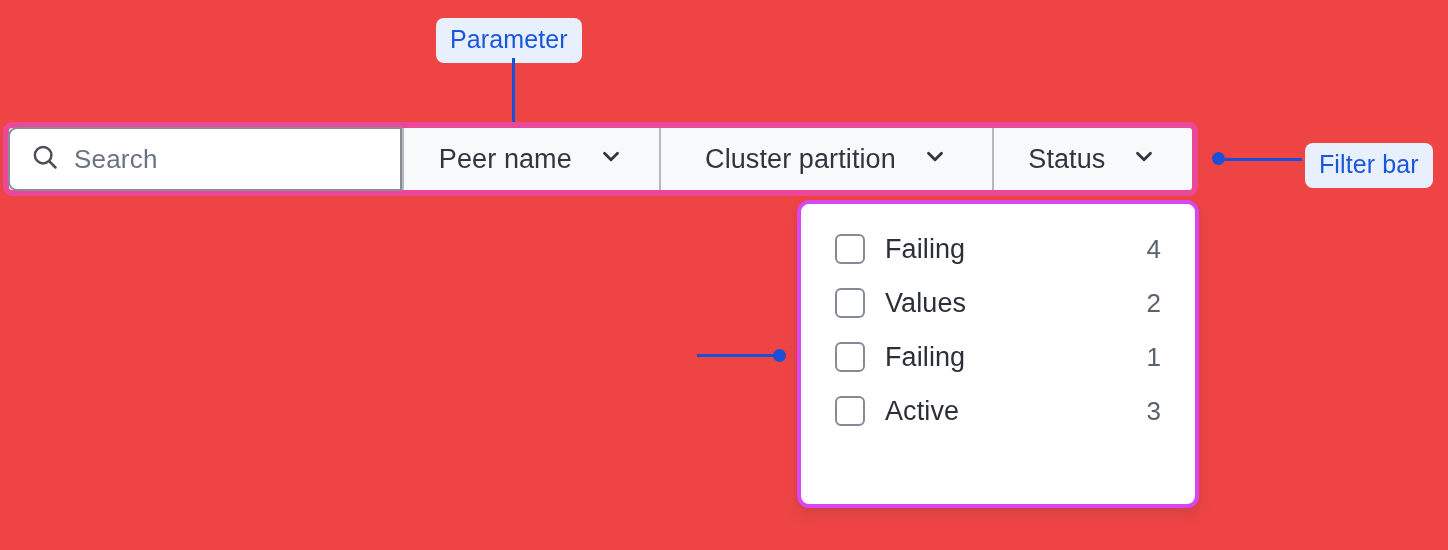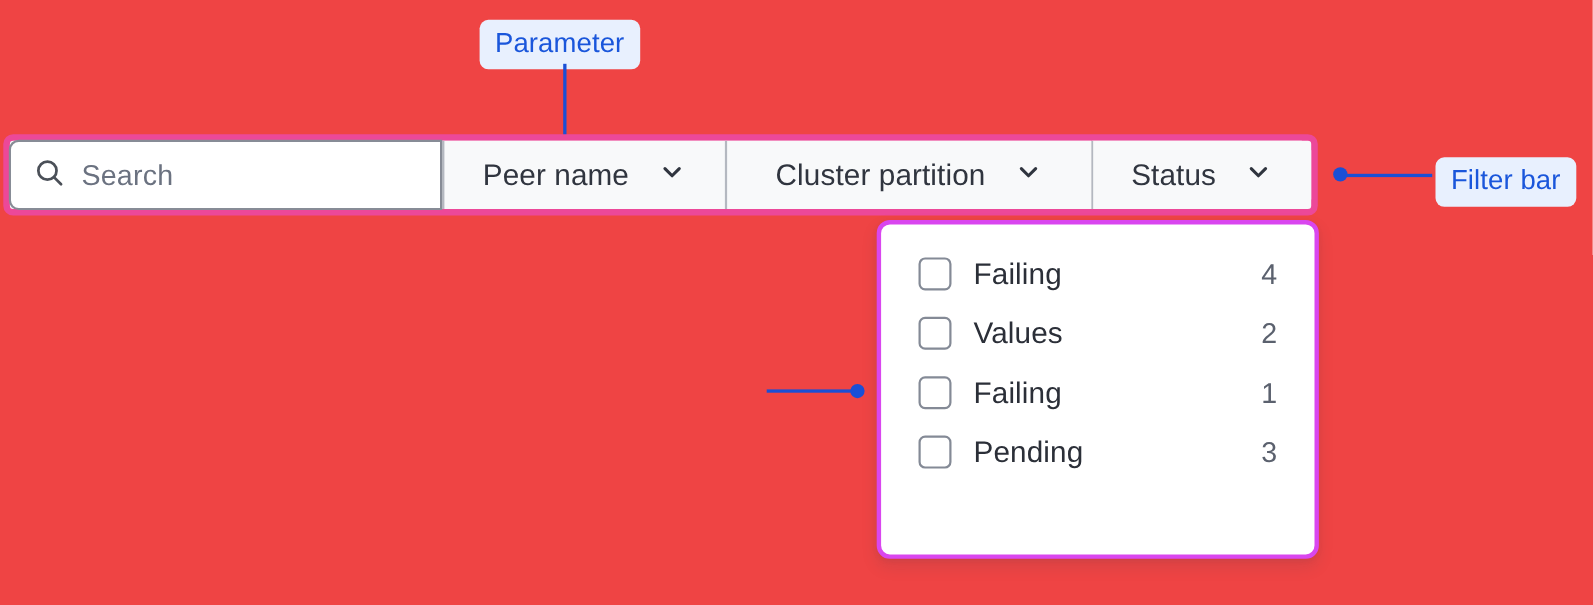--- a/index.html
+++ b/index.html
@@ -232,19 +232,19 @@
     </div>
 
     <div class="dd-row">
       <span class="dd-checkbox"></span>
       <span class="dd-label">Failing</span>
       <span class="dd-count">1</span>
     </div>
 
     <div class="dd-row">
       <span class="dd-checkbox"></span>
-      <span class="dd-label">Pending</span>
+      <span class="dd-label">Active</span>
       <span class="dd-count">3</span>
     </div>
 
   </div>
 
 </div>
 
 </body></html>

